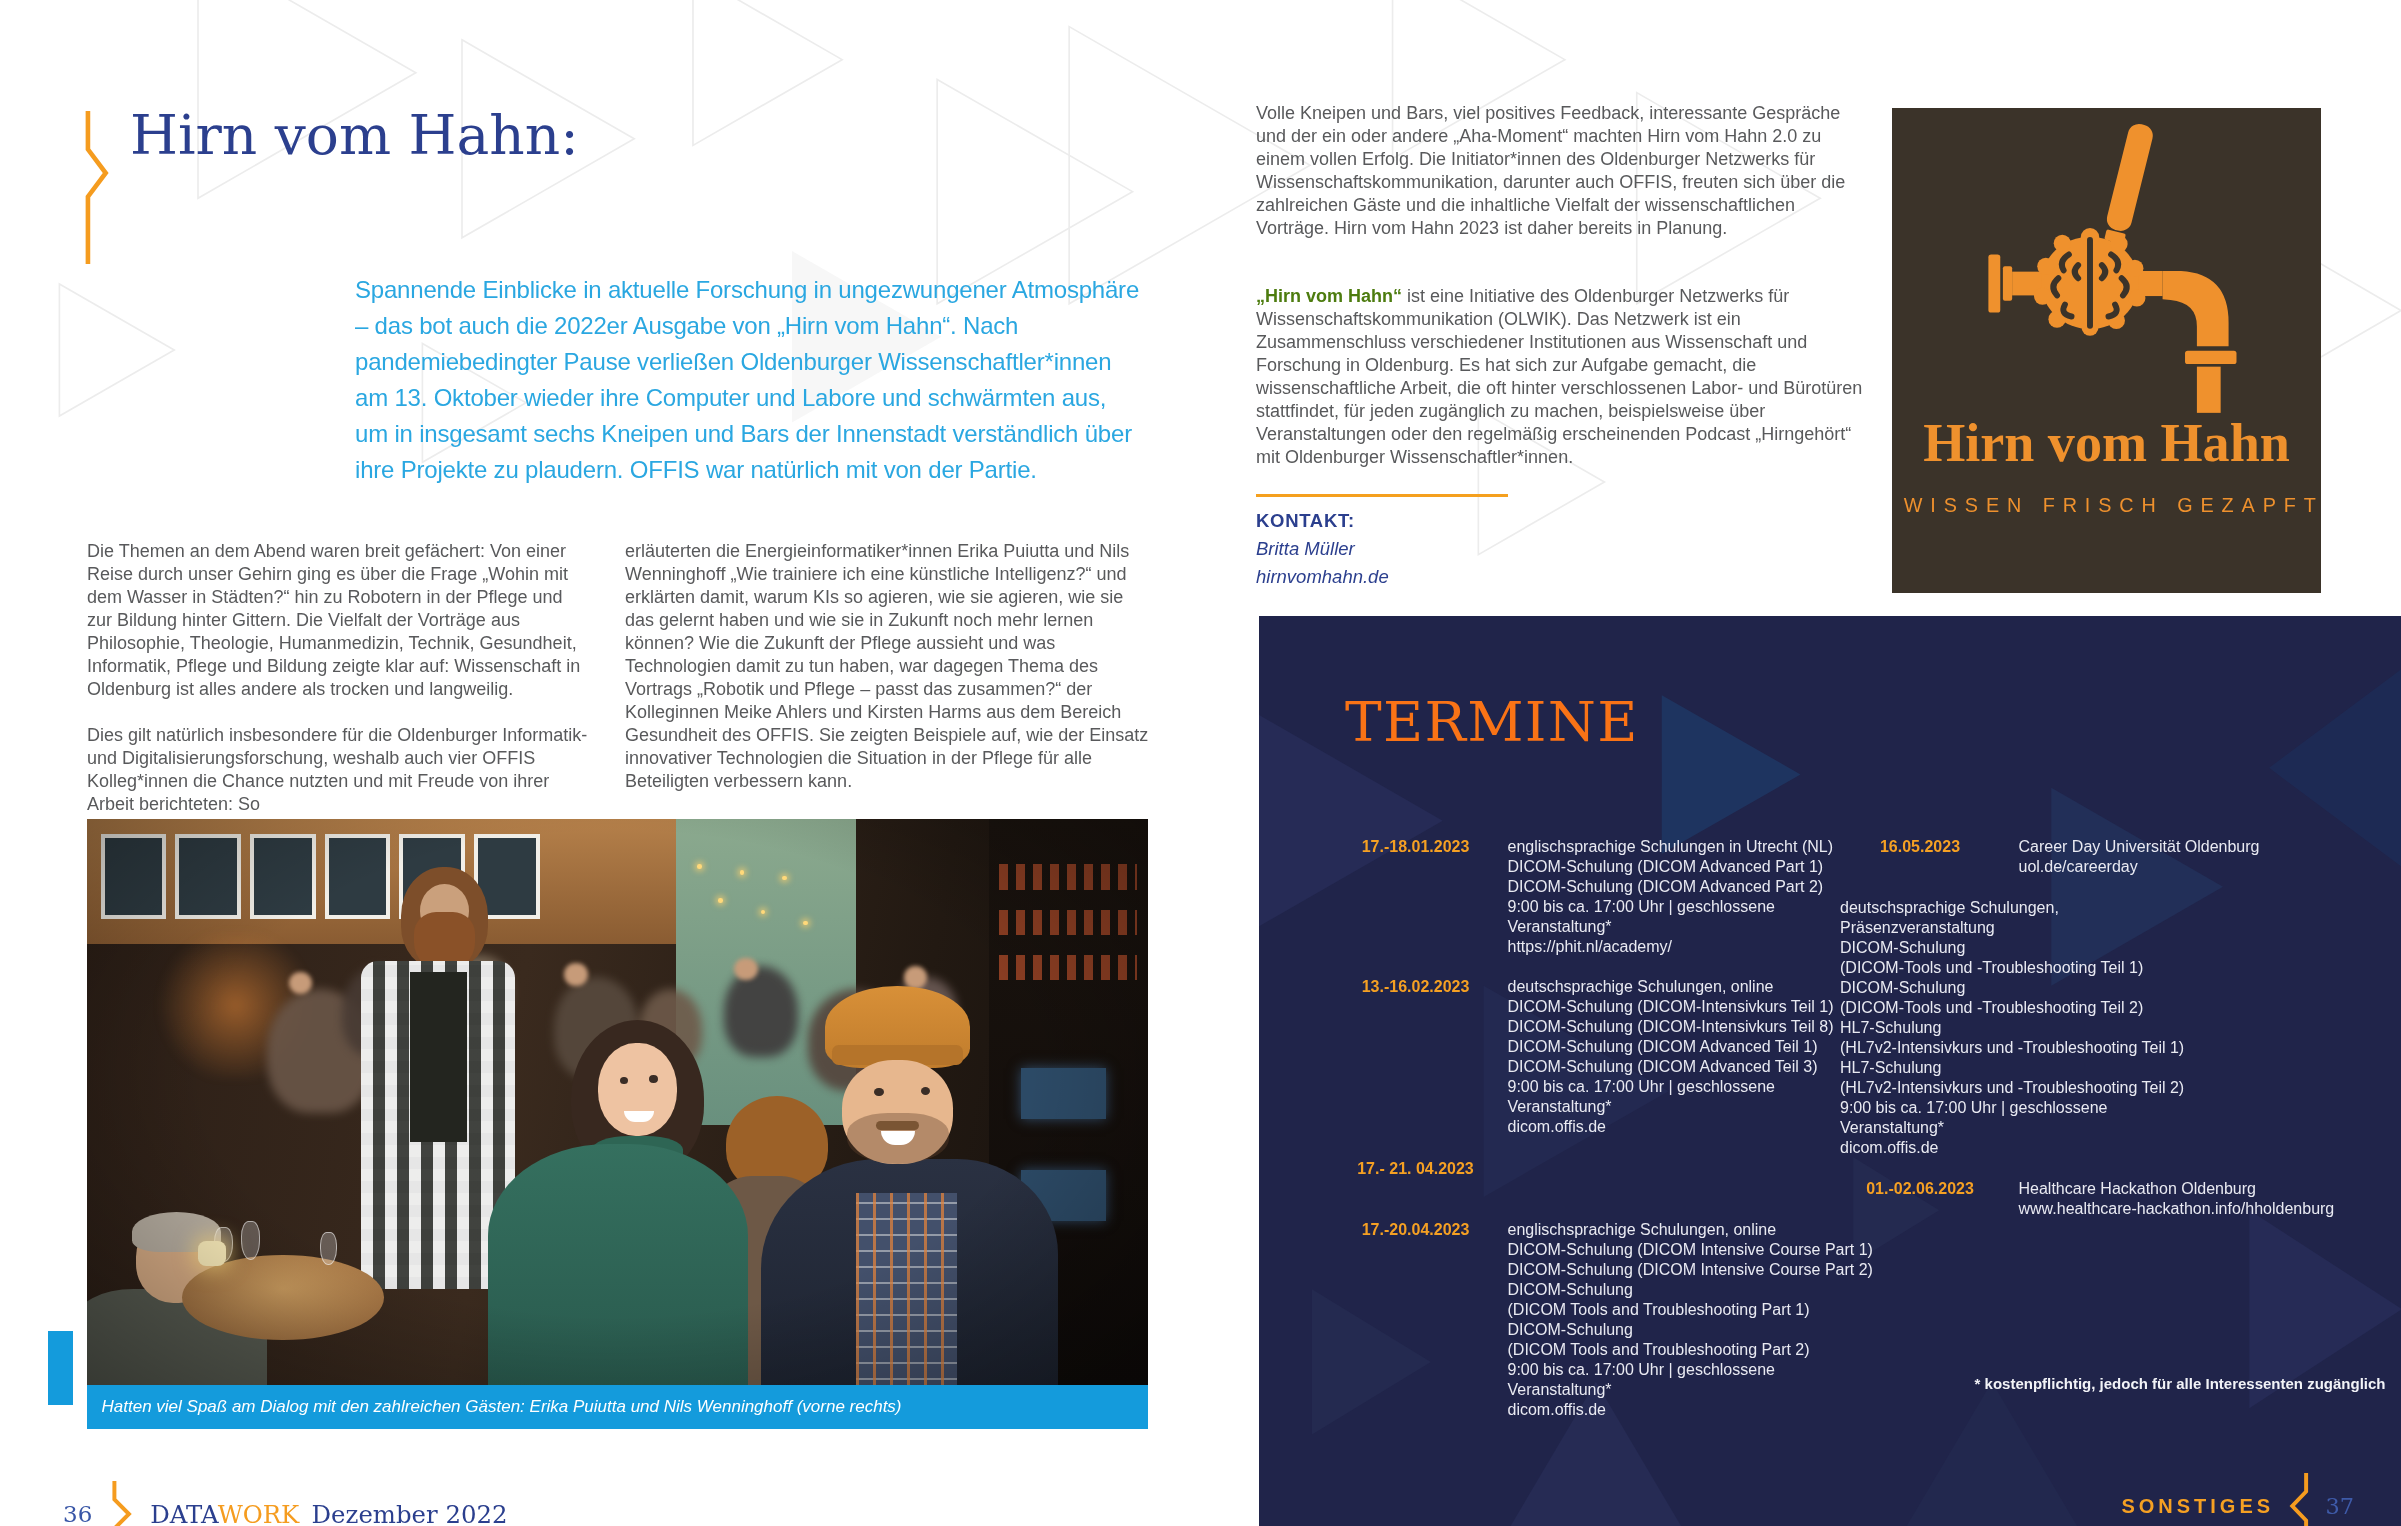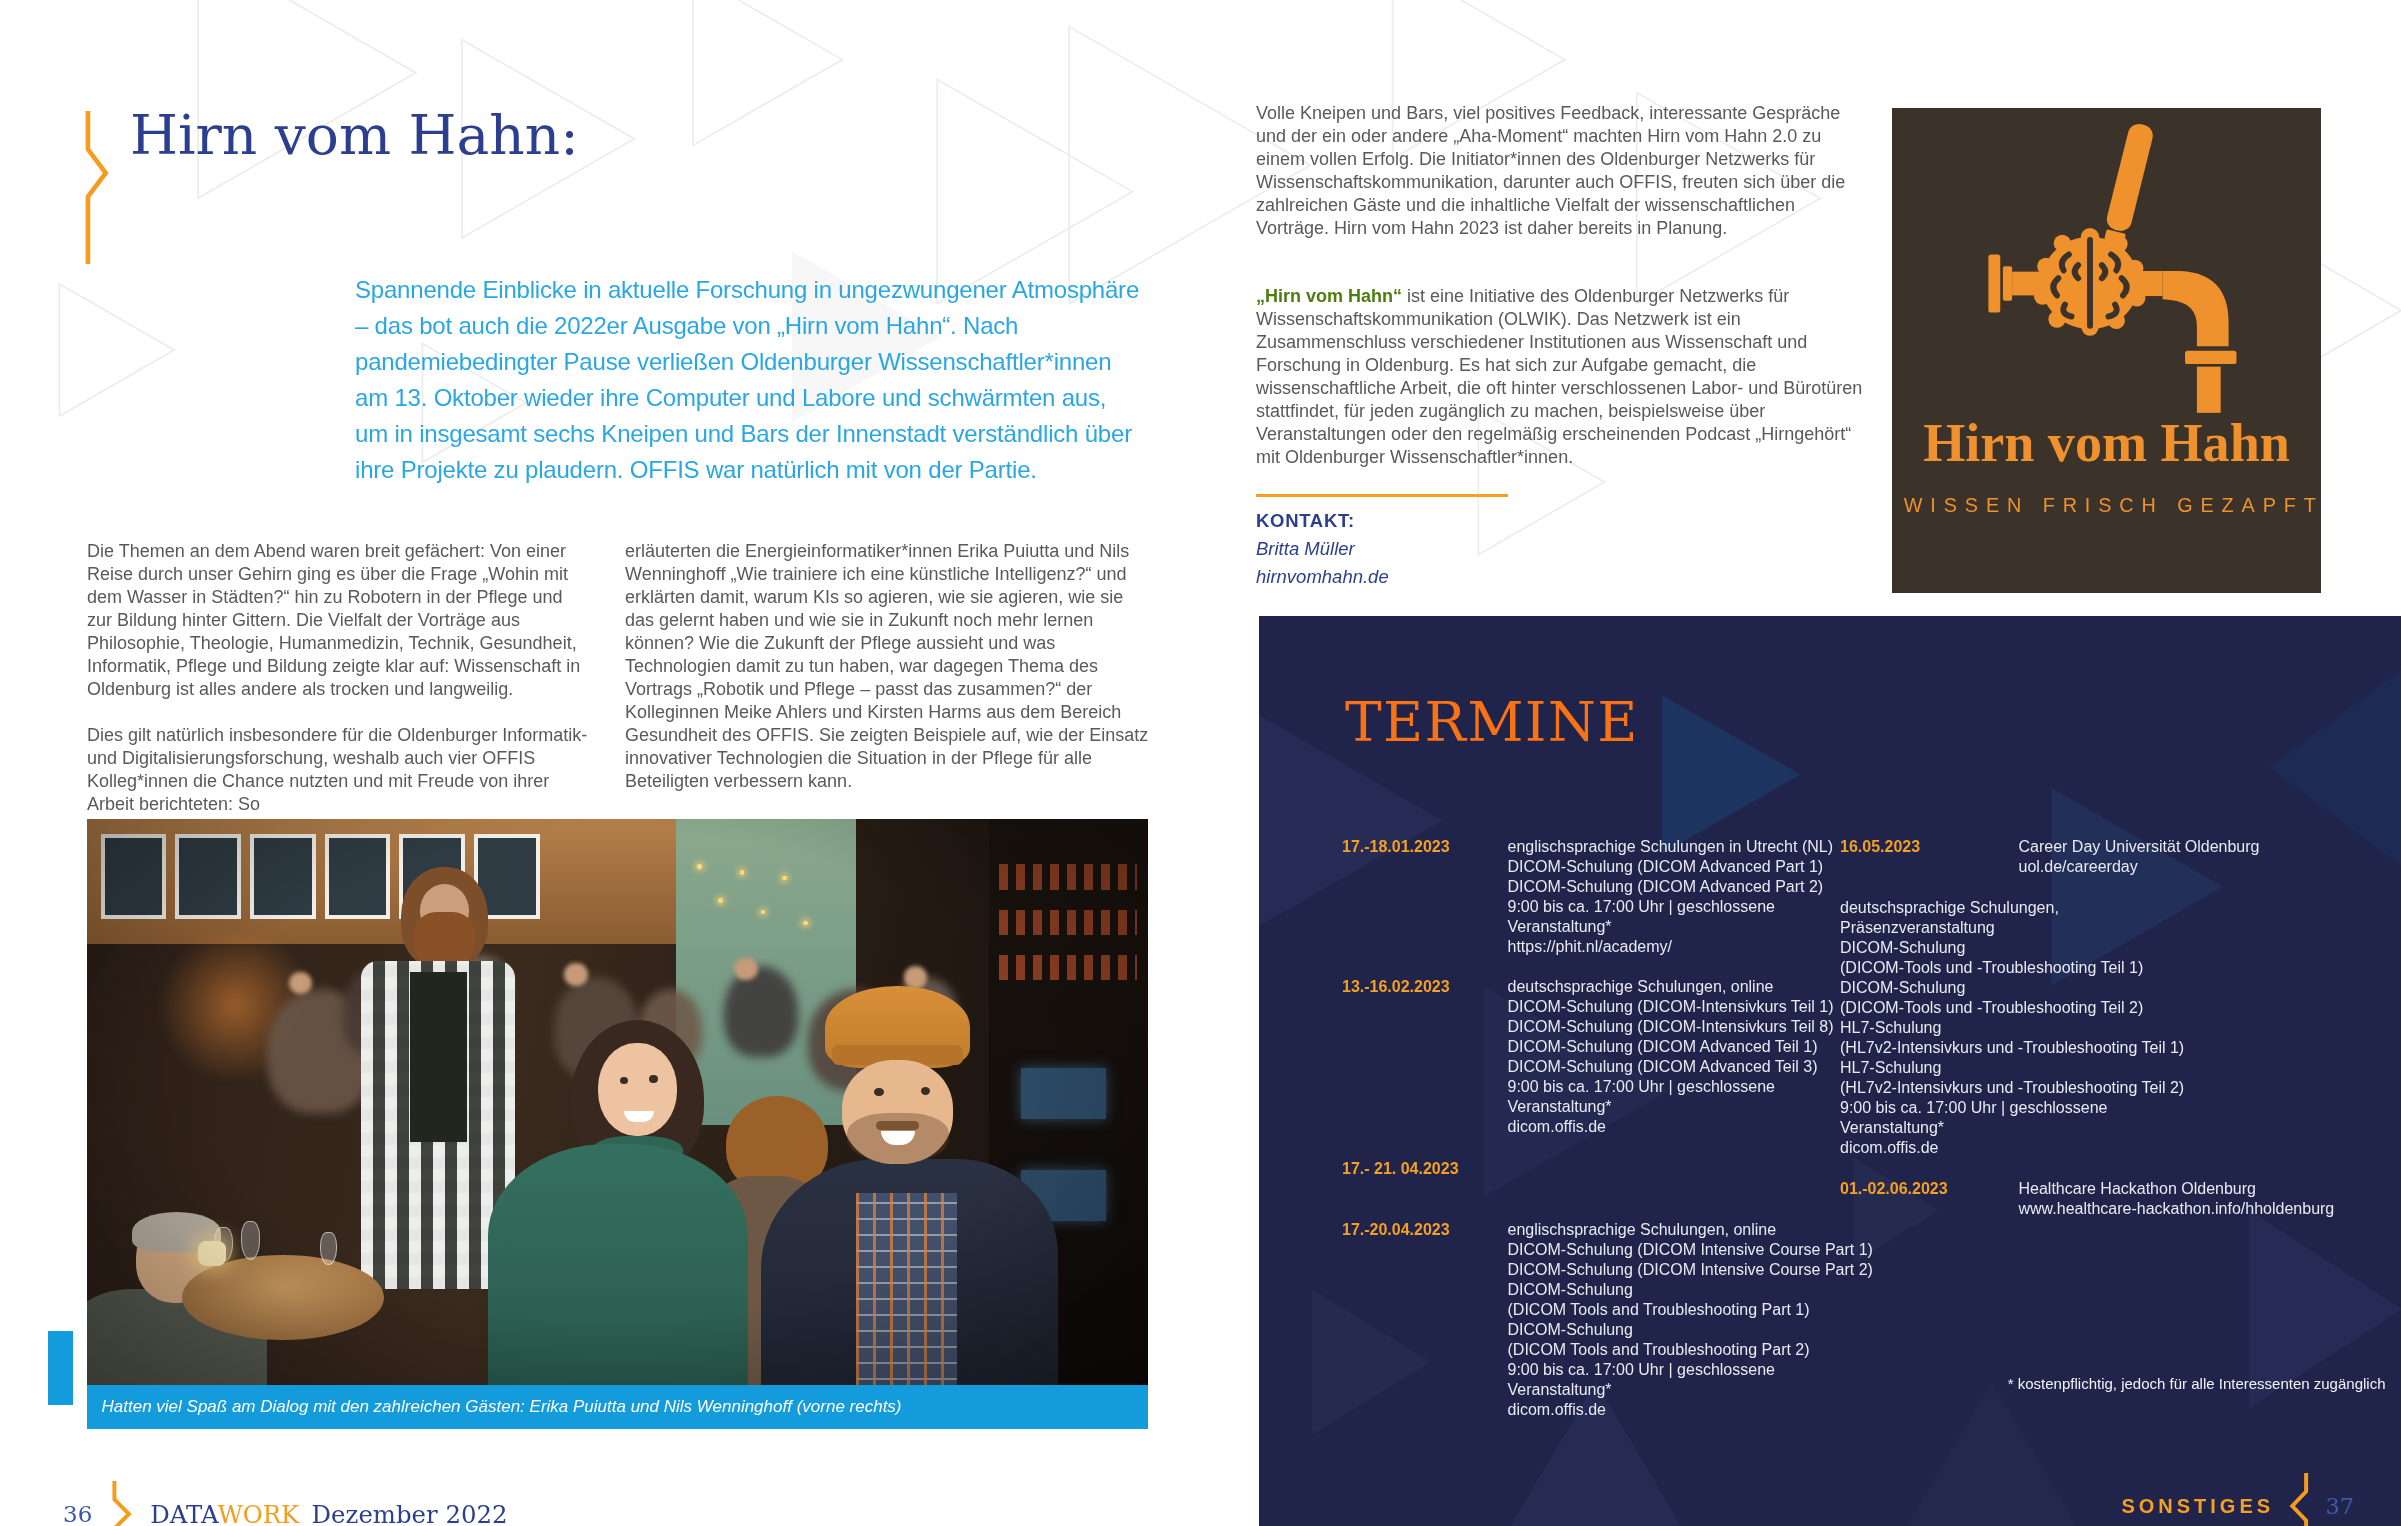--- a/index.html
+++ b/index.html
@@ -100,28 +100,28 @@
   #kontakt .klabel{font-weight:bold;font-size:18.5px;letter-spacing:0.7px;color:#2B3F8E;line-height:28px}
   #kontakt .kital{font-style:italic;font-size:18.5px;color:#2B3F8E;line-height:28px}
 
   #logo-box{left:1892px;top:108px;width:429px;height:485px;background:#3B3329;z-index:2}
 
   #termine-panel{left:1259px;top:616px;width:1143px;height:911px;background:#20244A;z-index:1;overflow:hidden}
   #panel-tris{left:0;top:0;width:1143px;height:911px}
   #t-heading{left:86px;top:74px;font-family:"DejaVu Serif",serif;font-size:55px;
              color:#f97316;letter-spacing:1.3px}
   .t-block{display:flex;gap:18.5px;position:absolute}
-  .t-date{flex:none;text-align:left;font-weight:bold;font-size:16px;line-height:20px;color:#F5A023}
+  .t-date{flex:none;text-align:center;font-weight:bold;font-size:16px;line-height:20px;color:#F5A023}
   .t-lines{font-size:16px;line-height:20px;color:#E9EAF2}
   .t-lines div{white-space:nowrap}
   .c1 .t-date{width:147px}
   .c1 .t-lines{width:396px}
   .c2 .t-date{width:160px}
   .c2 .t-lines{width:386px}
-  #t-footnote{right:16.5px;top:759px;font-size:15px;font-weight:normal;color:#f2f3f7}
+  #t-footnote{right:16.5px;top:759px;font-size:15px;font-weight:bold;color:#f2f3f7}
   #footer-right{right:48px;top:857px;display:flex;align-items:center;gap:14.5px}
   #footer-right .slabel{color:#F5A023;font-weight:bold;font-size:20px;letter-spacing:4px}
   #footer-right .pnum{color:#3E5AA8;font-family:"DejaVu Serif",serif;font-size:22.4px}
 </style>
 </head>
 <body>
 
 <svg id="bg-tris" class="abs" viewBox="0 0 3638 2313" fill="none" stroke="#ececec" stroke-width="2.5">
   <path d="M300,-80 L630,110 L300,300 Z"></path>
   <path d="M700,60 L961,210 L700,360 Z"></path>

